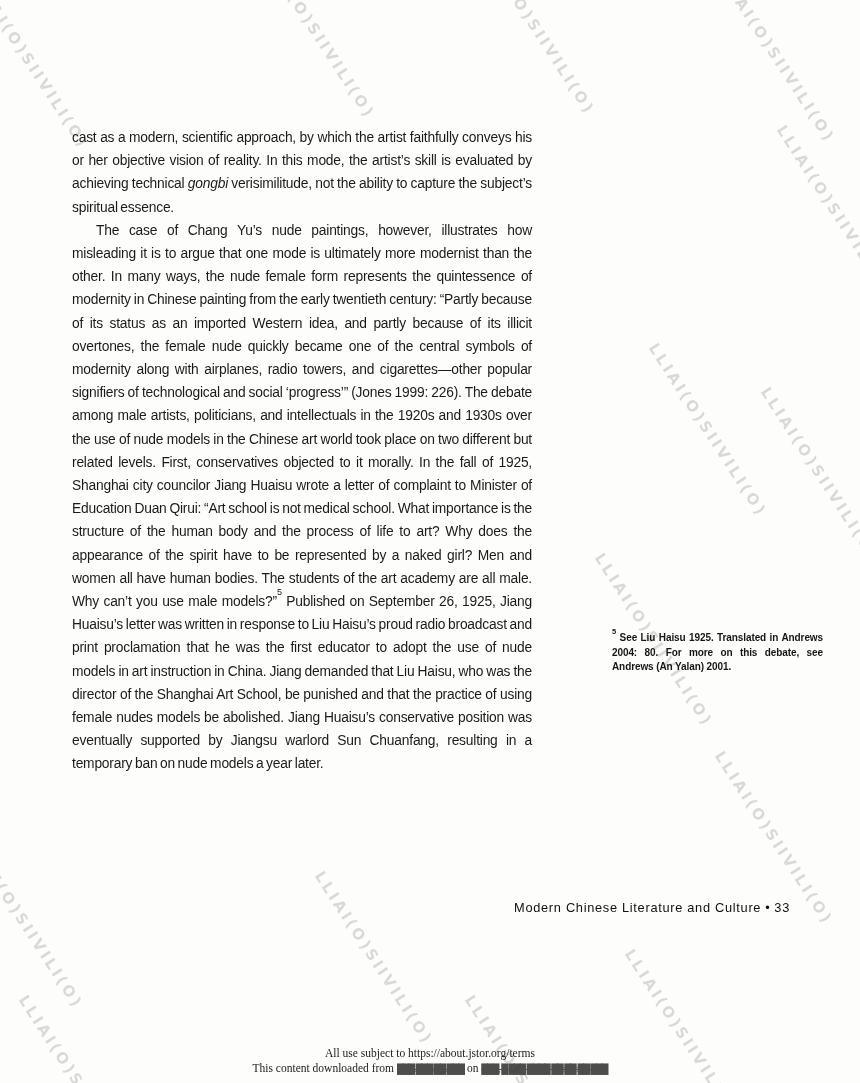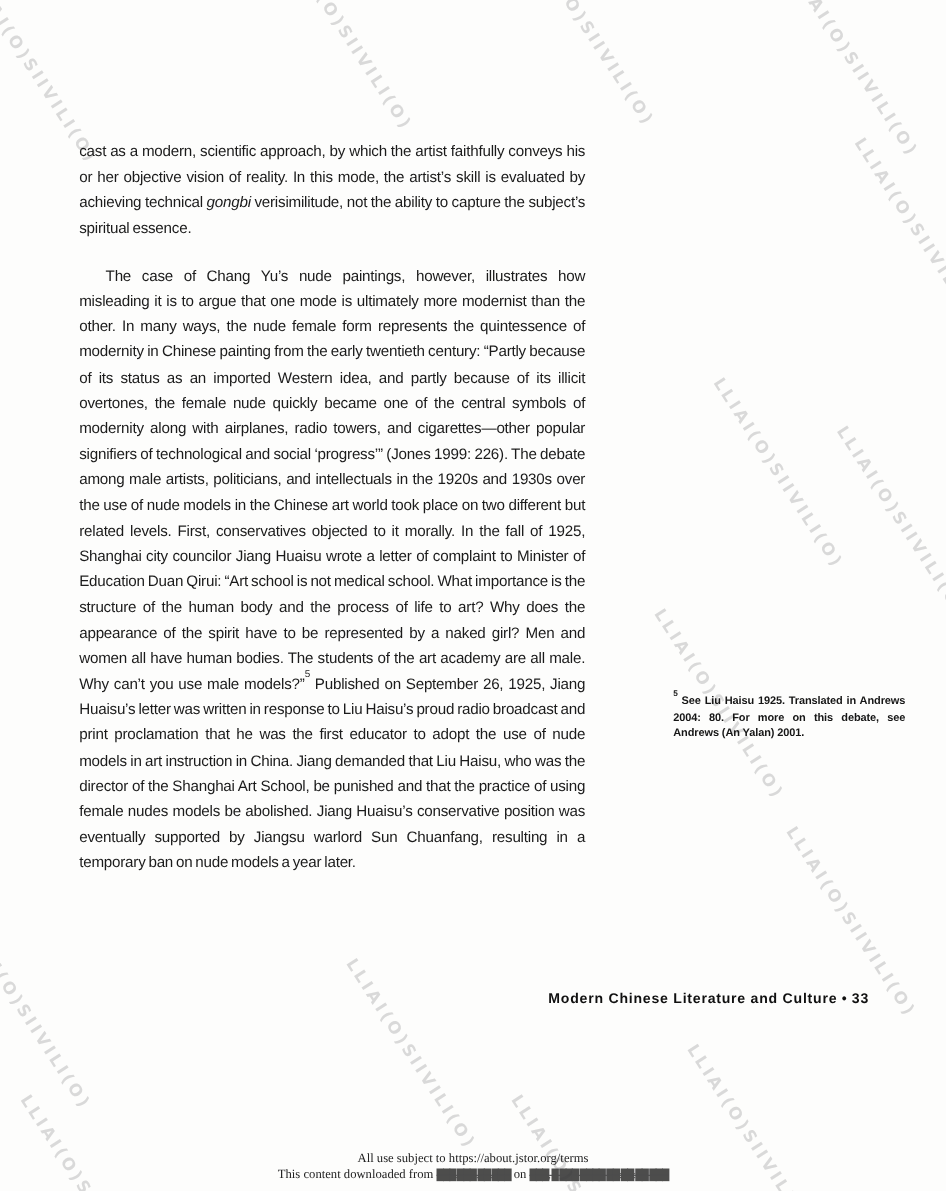--- a/index.html
+++ b/index.html
@@ -36,21 +36,21 @@
     top: 126px;
     width: 460px;
     font-size: 13.8px;
     line-height: 23.2px;
     letter-spacing: -0.2px;
     word-spacing: -1px;
     text-align: justify;
     z-index: 2;
   }
   .body-text p { margin: 0; }
-  .body-text p.indent { text-indent: 24px; margin-top: 20px; }
+  .body-text p.indent { text-indent: 24px; }
   .it { font-style: italic; }
   .fnref {
     font-size: 9px;
     line-height: 0;
     position: relative;
     top: -5px;
   }
 
   
   .footnote {
@@ -73,21 +73,21 @@
     position: relative;
     top: -3px;
   }
 
   
   .running-footer {
     position: absolute;
     right: 70px;
     top: 900px;
     font-size: 12.8px;
-    font-weight: bold;
+    font-weight: normal;
     letter-spacing: 0.7px;
     color: #101010;
     z-index: 2;
     white-space: nowrap;
   }
   .running-footer .sep { padding: 0 4px; }
 
   
   .jstor-footer {
     position: absolute;

